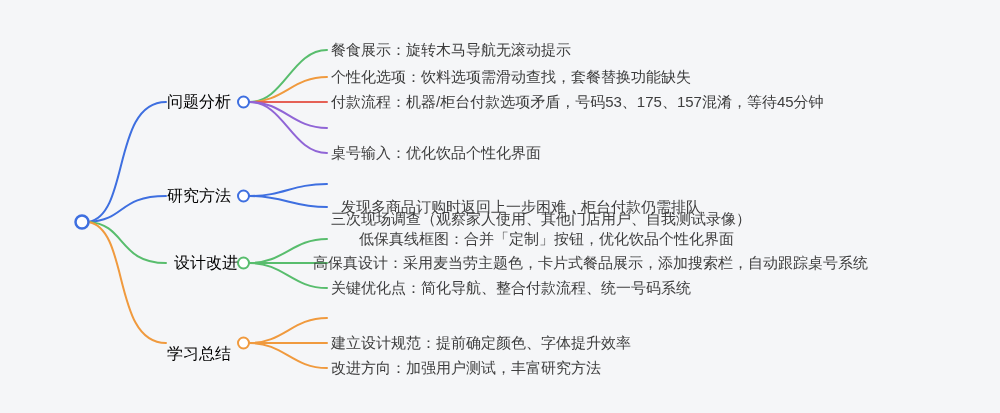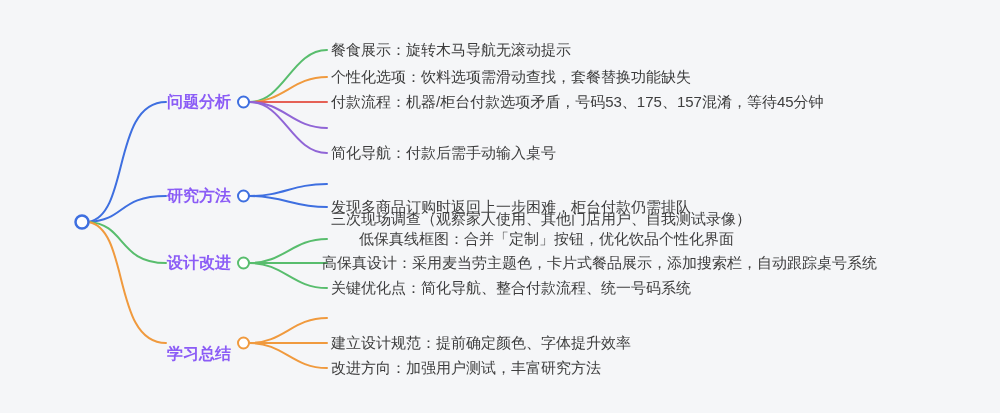--- a/index.html
+++ b/index.html
@@ -17,22 +17,22 @@
     width: 1000px; height: 413px;
   }
   .node {
     position: absolute;
     white-space: nowrap;
     cursor: default;
   }
   .branch-label {
     font-size: 16px;
     line-height: 24px;
-    font-weight: 700;
-    color: #8b5cf6;
+    font-weight: 400;
+    color: #000000;
   }
   .leaf-label {
     font-size: 15px;
     line-height: 20px;
     font-weight: 400;
     color: #3d3d3d;
   }
 </style>
 </head>
 <body>
@@ -65,31 +65,31 @@
 
     <circle cx="82" cy="222" r="6.5" fill="#fdfdfe" stroke-width="2.5" stroke="#3e6fe0"></circle>
     <circle cx="243.5" cy="102" r="5.5" fill="#ffffff" stroke-width="2" stroke="#3e6fe0"></circle>
     <circle cx="243.5" cy="196" r="5.5" fill="#ffffff" stroke-width="2" stroke="#3e6fe0"></circle>
     <circle cx="243.5" cy="263" r="5.5" fill="#ffffff" stroke-width="2" stroke="#58bd6d"></circle>
     <circle cx="243.5" cy="343" r="5.5" fill="#ffffff" stroke-width="2" stroke="#f09a3e"></circle>
   </svg>
 
   <div class="node branch-label" style="left:167px; top:90px;">问题分析</div>
   <div class="node branch-label" style="left:167px; top:184px;">研究方法</div>
-  <div class="node branch-label" style="left:167px; top:251px;">设计改进</div>
+  <div class="node branch-label" style="left:174px; top:251px;">设计改进</div>
   <div class="node branch-label" style="left:167px; top:342px;">学习总结</div>
 
   <div class="node leaf-label" style="left:331px; top:40px;">餐食展示：旋转木马导航无滚动提示</div>
   <div class="node leaf-label" style="left:331px; top:67px;">个性化选项：饮料选项需滑动查找，套餐替换功能缺失</div>
   <div class="node leaf-label" style="left:331px; top:92px;">付款流程：机器/柜台付款选项矛盾，号码53、175、157混淆，等待45分钟</div>
-  <div class="node leaf-label" style="left:331px; top:143px;">简化导航：付款后需手动输入桌号</div>
+  <div class="node leaf-label" style="left:331px; top:143px;">桌号输入：优化饮品个性化界面</div>
 
   <div class="node leaf-label" style="left:331px; top:174px;margin-top:35px;">三次现场调查（观察家人使用、其他门店用户、自我测试录像）</div>
-  <div class="node leaf-label" style="left:331px; top:197px;text-align:center;">发现多商品订购时返回上一步困难，柜台付款仍需排队</div>
+  <div class="node leaf-label" style="left:341px; top:197px;text-align:center;">发现多商品订购时返回上一步困难，柜台付款仍需排队</div>
 
   <div class="node leaf-label" style="left:331px; top:229px;margin-left:28px;">低保真线框图：合并「定制」按钮，优化饮品个性化界面</div>
-  <div class="node leaf-label" style="left:322px; top:253px;text-align:right;">高保真设计：采用麦当劳主题色，卡片式餐品展示，添加搜索栏，自动跟踪桌号系统</div>
+  <div class="node leaf-label" style="left:313px; top:253px;text-align:right;">高保真设计：采用麦当劳主题色，卡片式餐品展示，添加搜索栏，自动跟踪桌号系统</div>
   <div class="node leaf-label" style="left:331px; top:278px;">关键优化点：简化导航、整合付款流程、统一号码系统</div>
 
   <div class="node leaf-label" style="left:331px; top:358px;">改进方向：加强用户测试，丰富研究方法</div>
   <div class="node leaf-label" style="left:331px; top:333px;">建立设计规范：提前确定颜色、字体提升效率</div>
 
 </div>
 
 </body></html>

